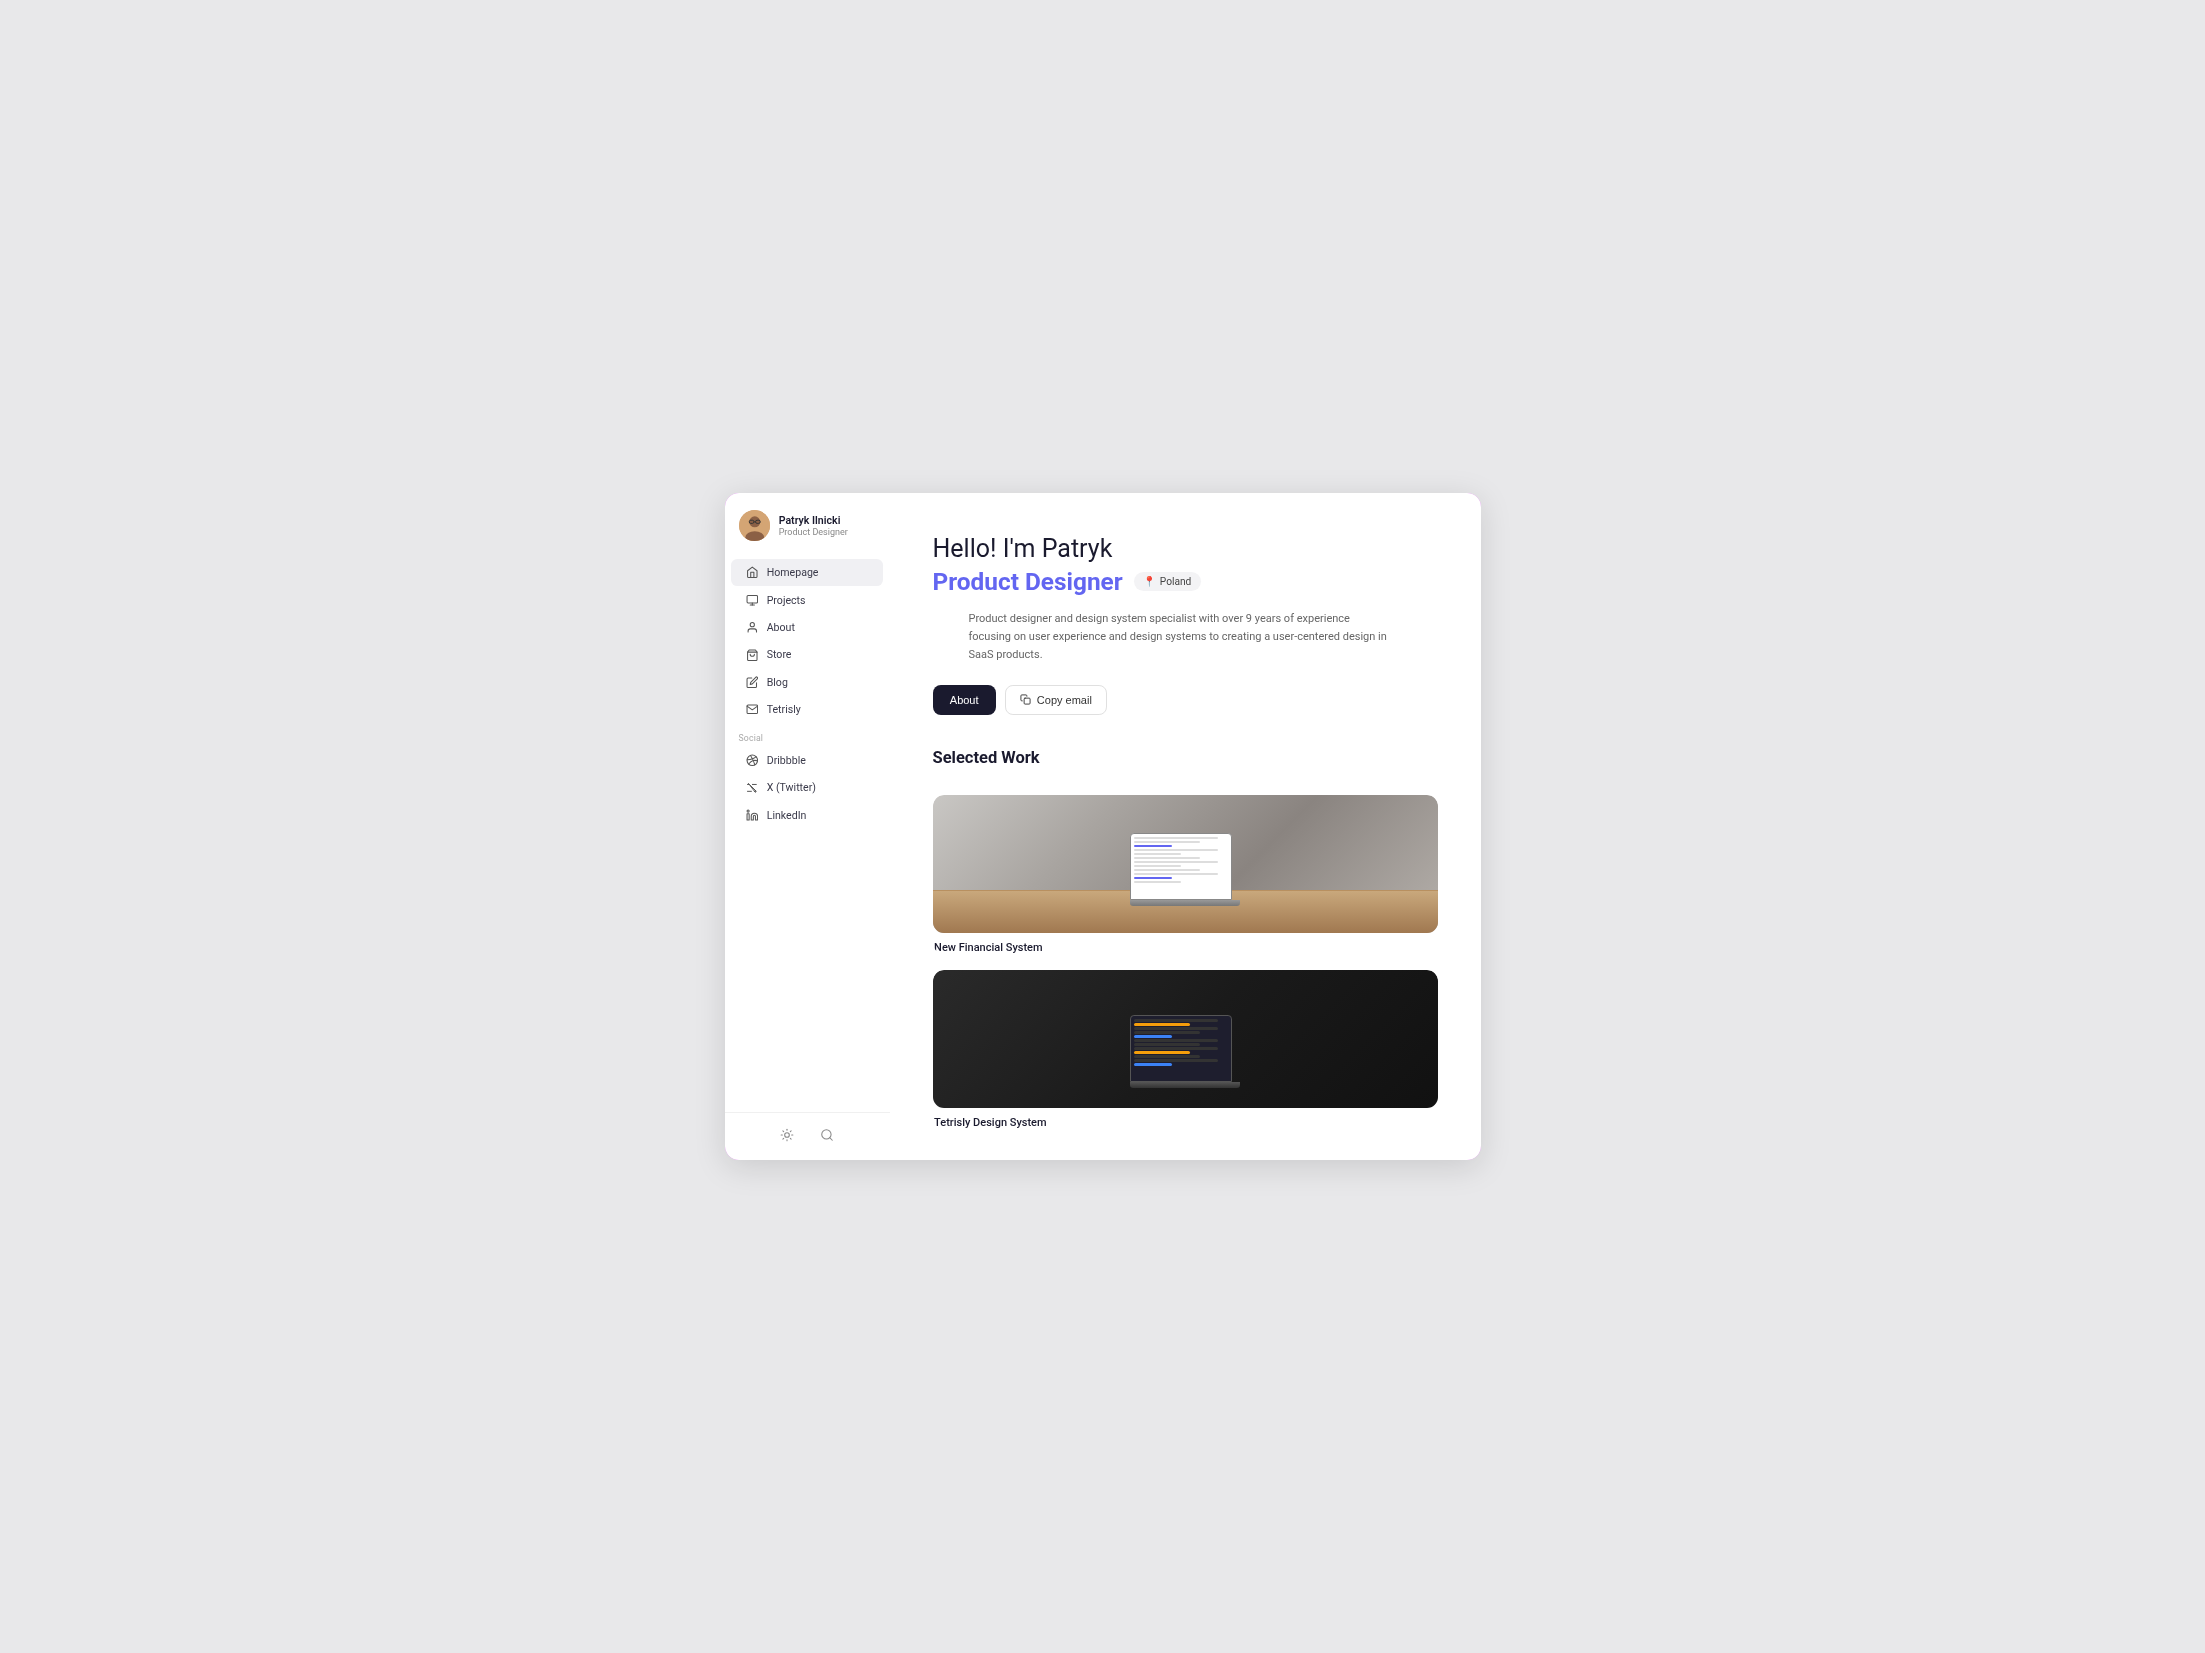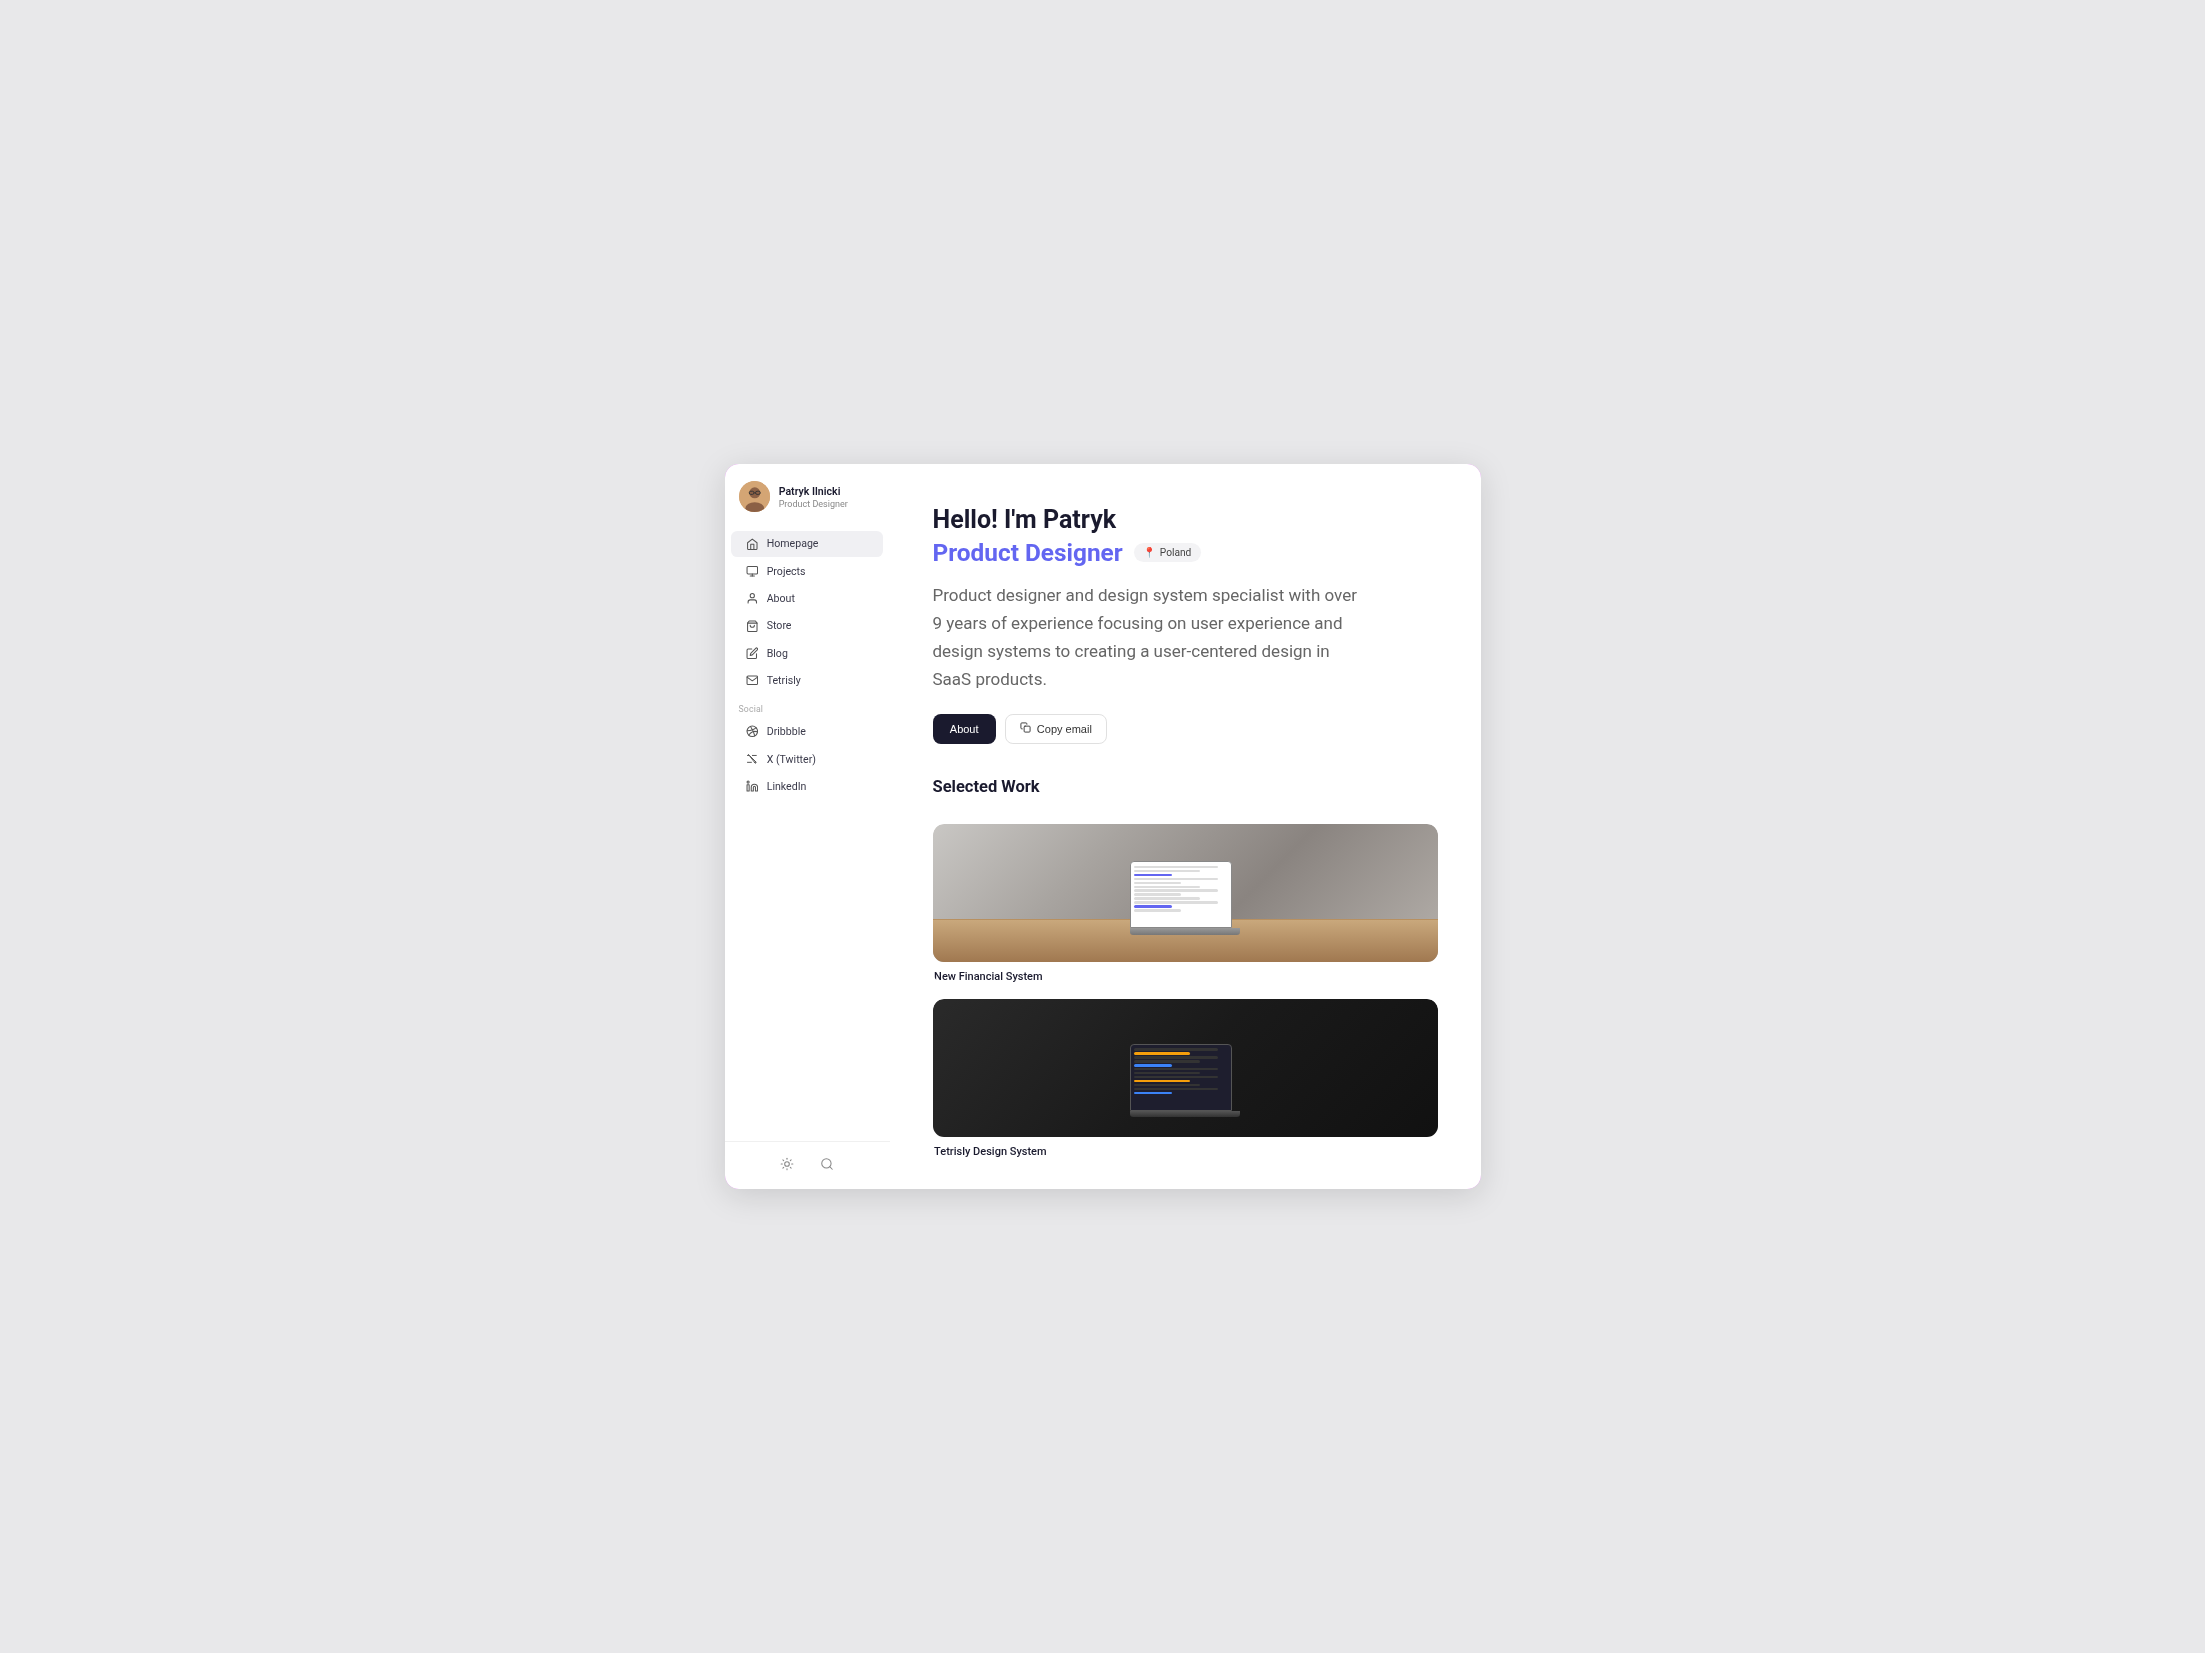--- a/index.html
+++ b/index.html
@@ -142,21 +142,21 @@
       padding: 41px 43px 31.5px 43px;
       overflow-y: auto;
     }
 
     .hero-section {
       margin-bottom: 33px;
     }
 
     .hero-greeting {
       font-size: 25px;
-      font-weight: 700;
+      font-weight: 400;
       color: #1a1a2e;
       line-height: 1.2;
       margin-bottom: 3.2px;
     }
 
     .hero-title-row {
       display: flex;
       align-items: center;
       gap: 11px;
       margin-bottom: 14px;
@@ -178,25 +178,26 @@
       font-size: 10.2px;
       color: #444;
     }
 
     .location-icon {
       color: #666;
       font-size: 10.2px;
     }
 
     .hero-description {
-      font-size: 17px;
+      font-size: 11px;
       color: #666;
       line-height: 1.65;
       max-width: 425px;
       margin-bottom: 20.5px;
+      margin-left: 36px;
     }
 
     .hero-actions {
       display: flex;
       gap: 9.5px;
       align-items: center;
     }
 
     .btn-about {
       background: #1a1a2e;

